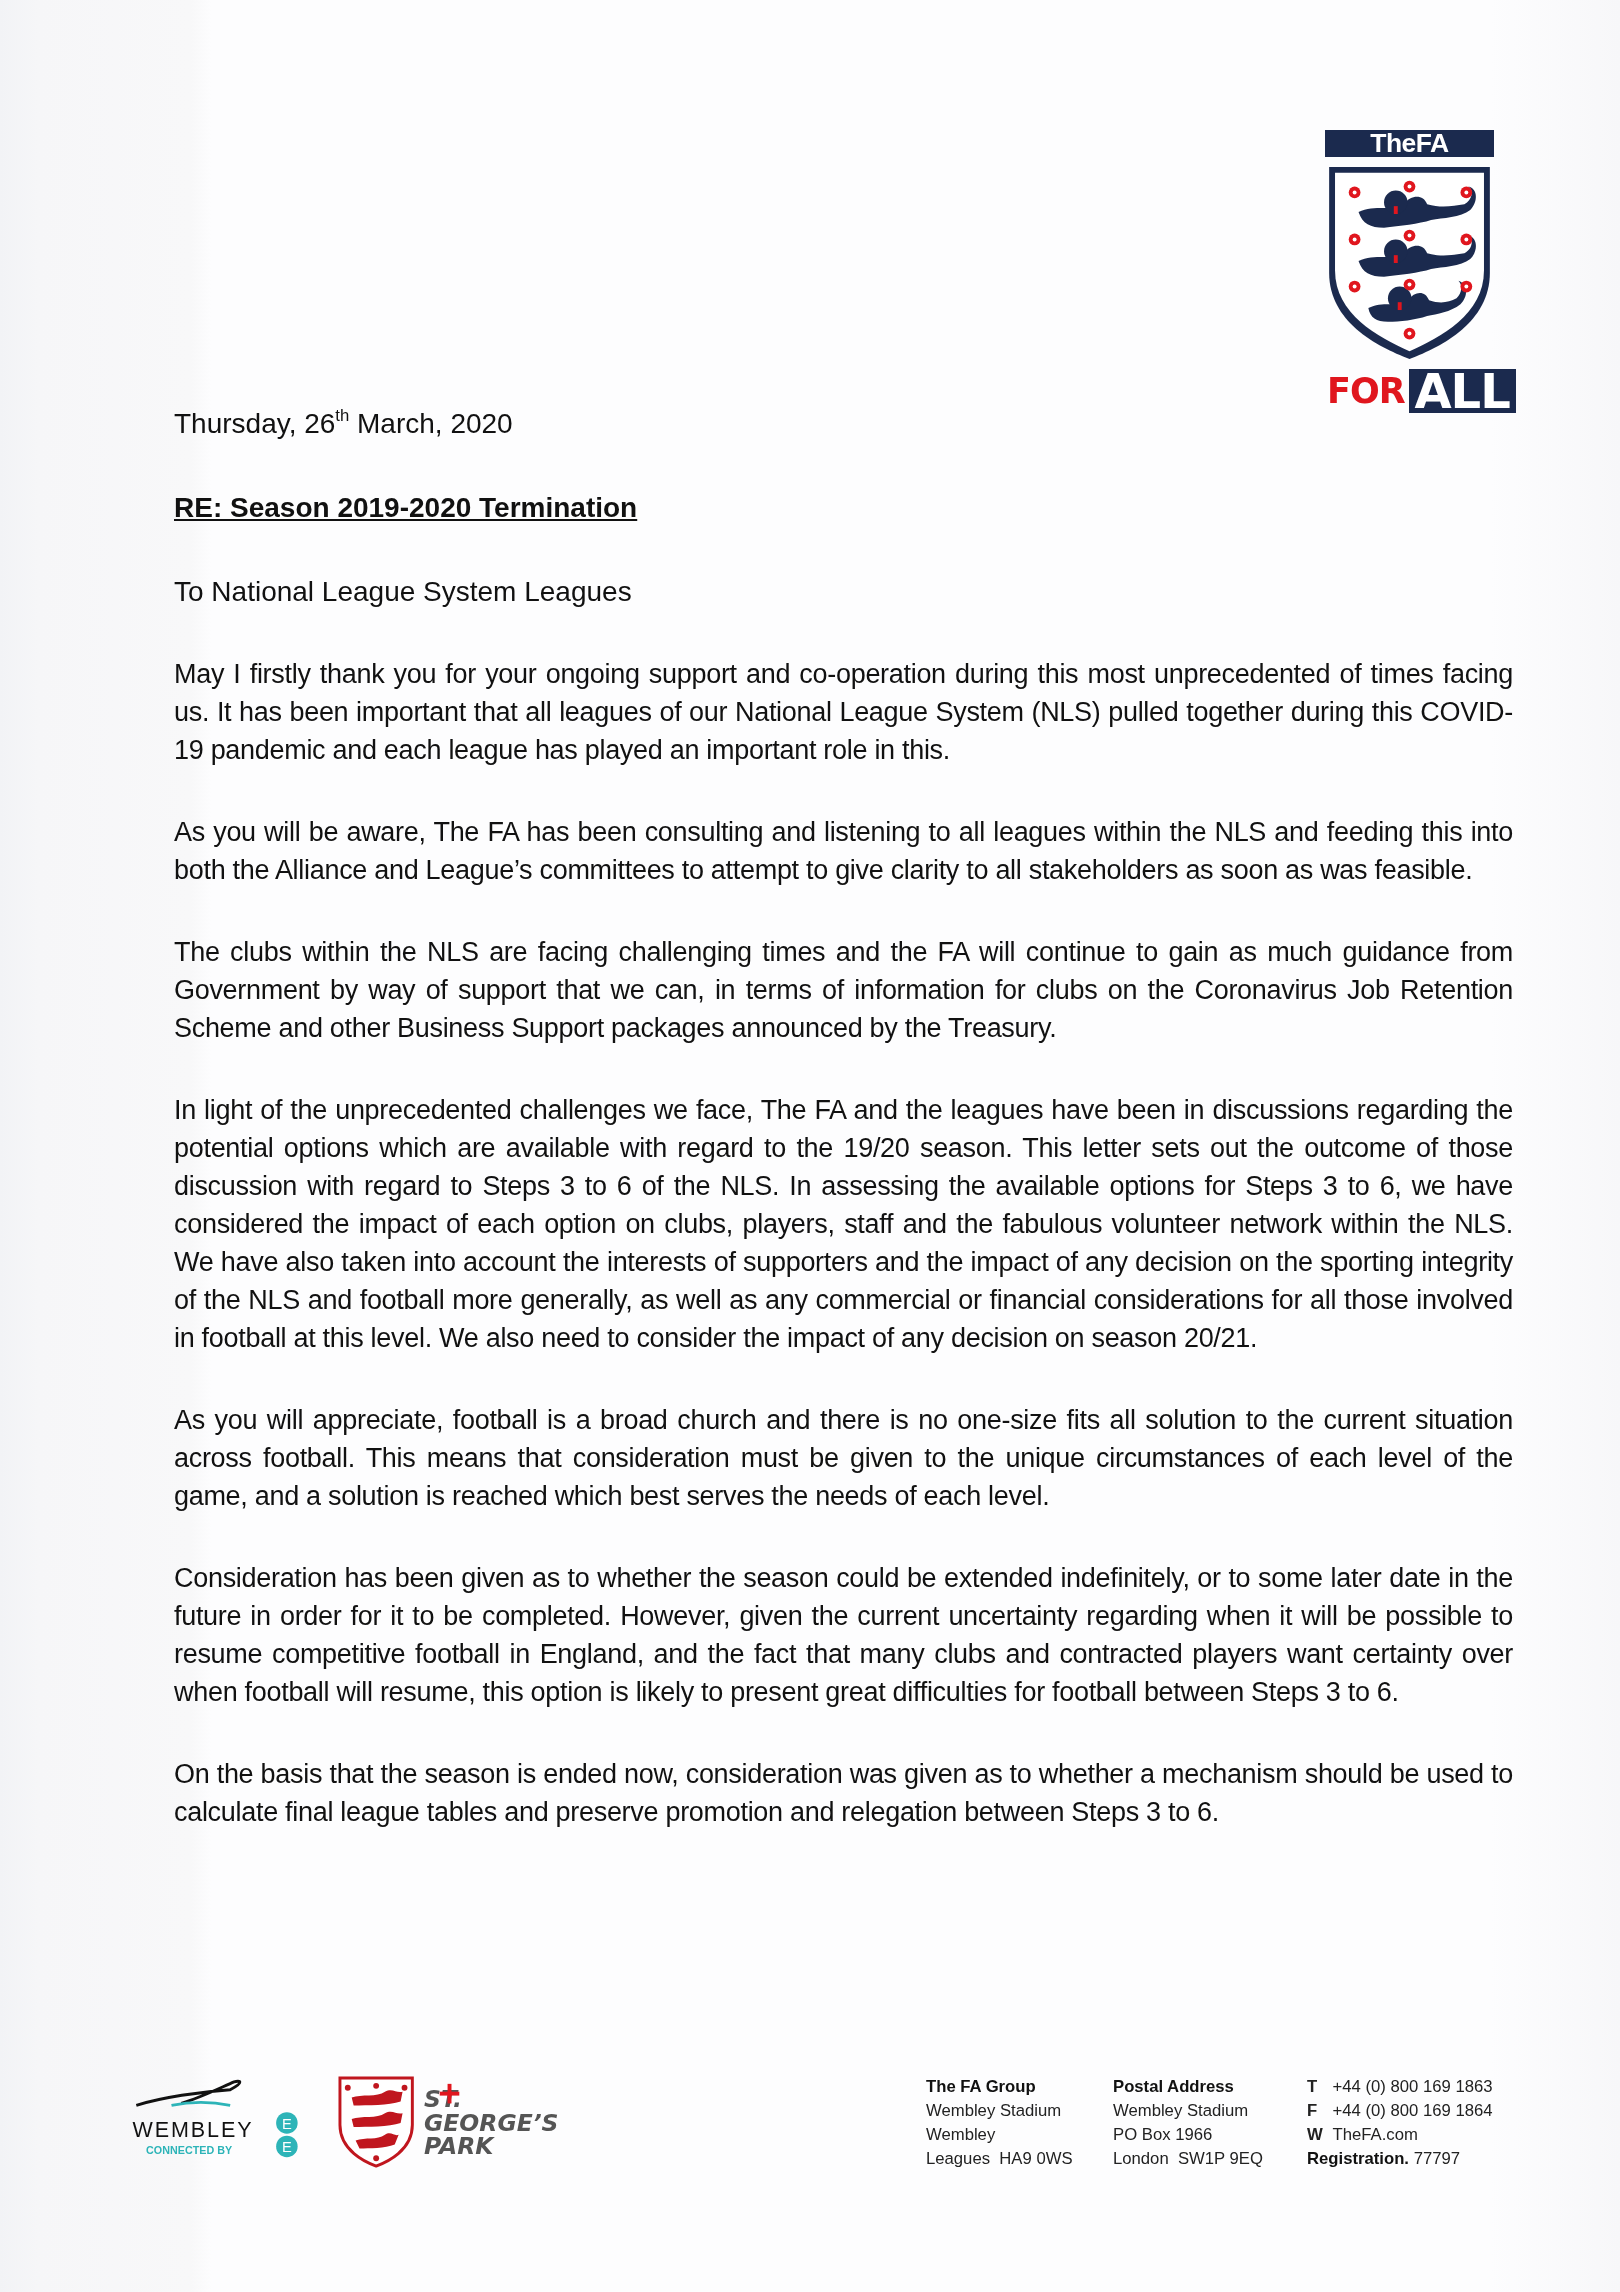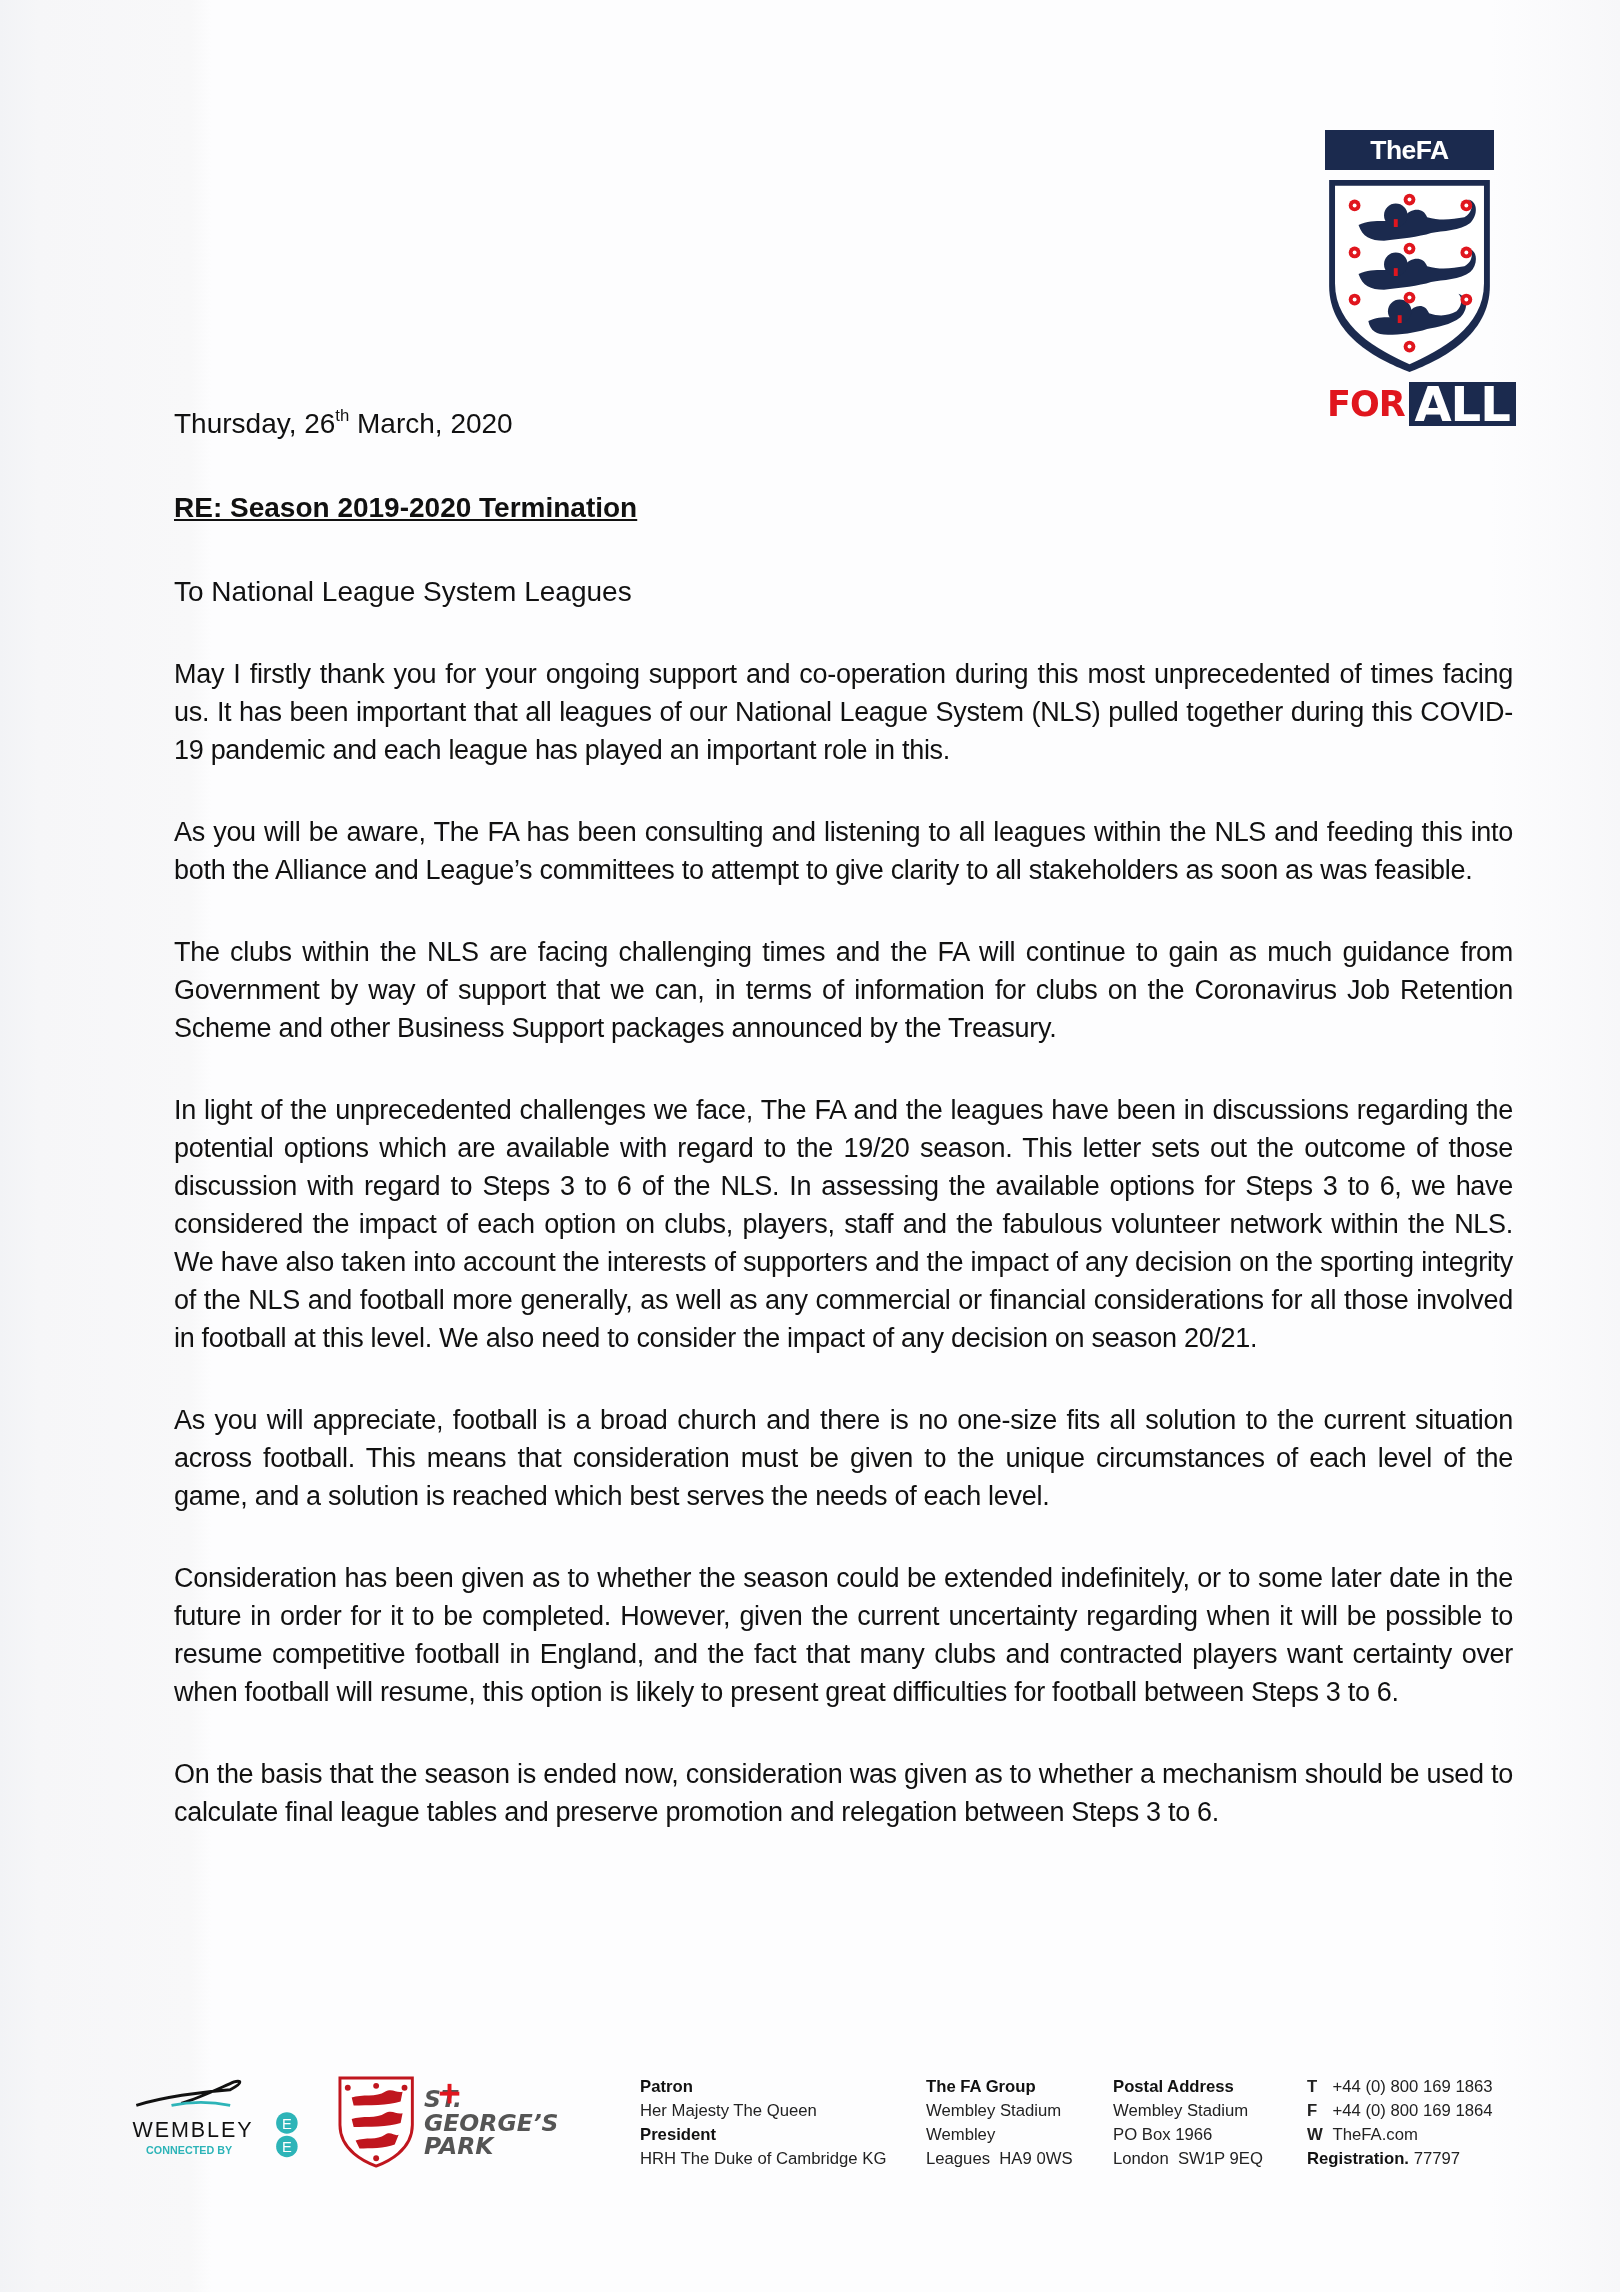--- a/index.html
+++ b/index.html
@@ -10,21 +10,21 @@
     color: #111;
   }
   .bg-band { position: absolute; top: 0; bottom: 0; pointer-events: none; }
   .bg-band.a { left: 0; width: 191px; background: linear-gradient(90deg, #f2f3f6 0%, #f6f6f8 20%, #f8f8f9 100%); }
   .bg-band.b { left: 191px; width: 19.6px; background: linear-gradient(90deg, #f8f8f9, #fdfdfe); }
   .bg-band.c { left: 1490px; width: 130px; background: linear-gradient(90deg, #fdfdfe, #f7f7f9); }
 
   
   .fa-logo { position: absolute; left: 1325px; top: 130px; width: 169px; }
   .fa-title-box {
-    background: #1b2a4e; color: #fff; height: 40px;
+    background: #1b2a4e; color: #fff; height: 27px;
     display: flex; align-items: center; justify-content: center;
     font-weight: bold; font-size: 26.5px; letter-spacing: -0.5px;
   }
   .crest { display: block; margin-top: 7.8px; }
   .forall { margin-top: 8px; display: flex; align-items: center; height: 44px; }
   .forall .for { color: #e0161e; font-weight: 900; font-size: 35px; font-family: "DejaVu Sans", sans-serif; letter-spacing: -1px; margin-left: 2px;}
   .forall .all { background: #1b2a4e; color: #fff; font-weight: 900; font-size: 48px; font-family: "DejaVu Sans", sans-serif; padding: 0 5.9px; margin-left: 3.9px; height: 44px; line-height: 44px; letter-spacing: -1px;}
 
   
   .content { position: absolute; left: 174px; top: 404px; width: 1339px; }
@@ -132,26 +132,20 @@
         <circle cx="68" cy="12" r="3"></circle>
       <circle cx="39" cy="84" r="3"></circle>
     </g>
     <text x="88" y="32" font-family="DejaVu Sans, sans-serif" font-size="24" font-weight="bold" font-style="italic" fill="#555">ST.</text>
     <rect x="112" y="8" width="4" height="20" fill="#e0161e"></rect>
     <rect x="104" y="16" width="20" height="4" fill="#e0161e"></rect>
     <text x="88" y="56" font-family="DejaVu Sans, sans-serif" font-size="24" font-weight="bold" font-style="italic" fill="#555">GEORGE’S</text>
     <text x="88" y="80" font-family="DejaVu Sans, sans-serif" font-size="24" font-weight="bold" font-style="italic" fill="#555">PARK</text>
   </svg>
 
-  <div class="fcol" style="left:640px;">
-    <div class="row b">Patron</div>
-    <div class="row">Her Majesty The Queen</div>
-    <div class="row b">President</div>
-    <div class="row">HRH The Duke of Cambridge KG</div>
-  </div>
 
   <div class="fcol" style="left:926px;">
     <div class="row b">The FA Group</div>
     <div class="row">Wembley Stadium</div>
     <div class="row">Wembley</div>
     <div class="row" style="white-space:pre;">Leagues  HA9 0WS</div>
   </div>
 
   <div class="fcol" style="left:1113px;">
     <div class="row b">Postal Address</div>

